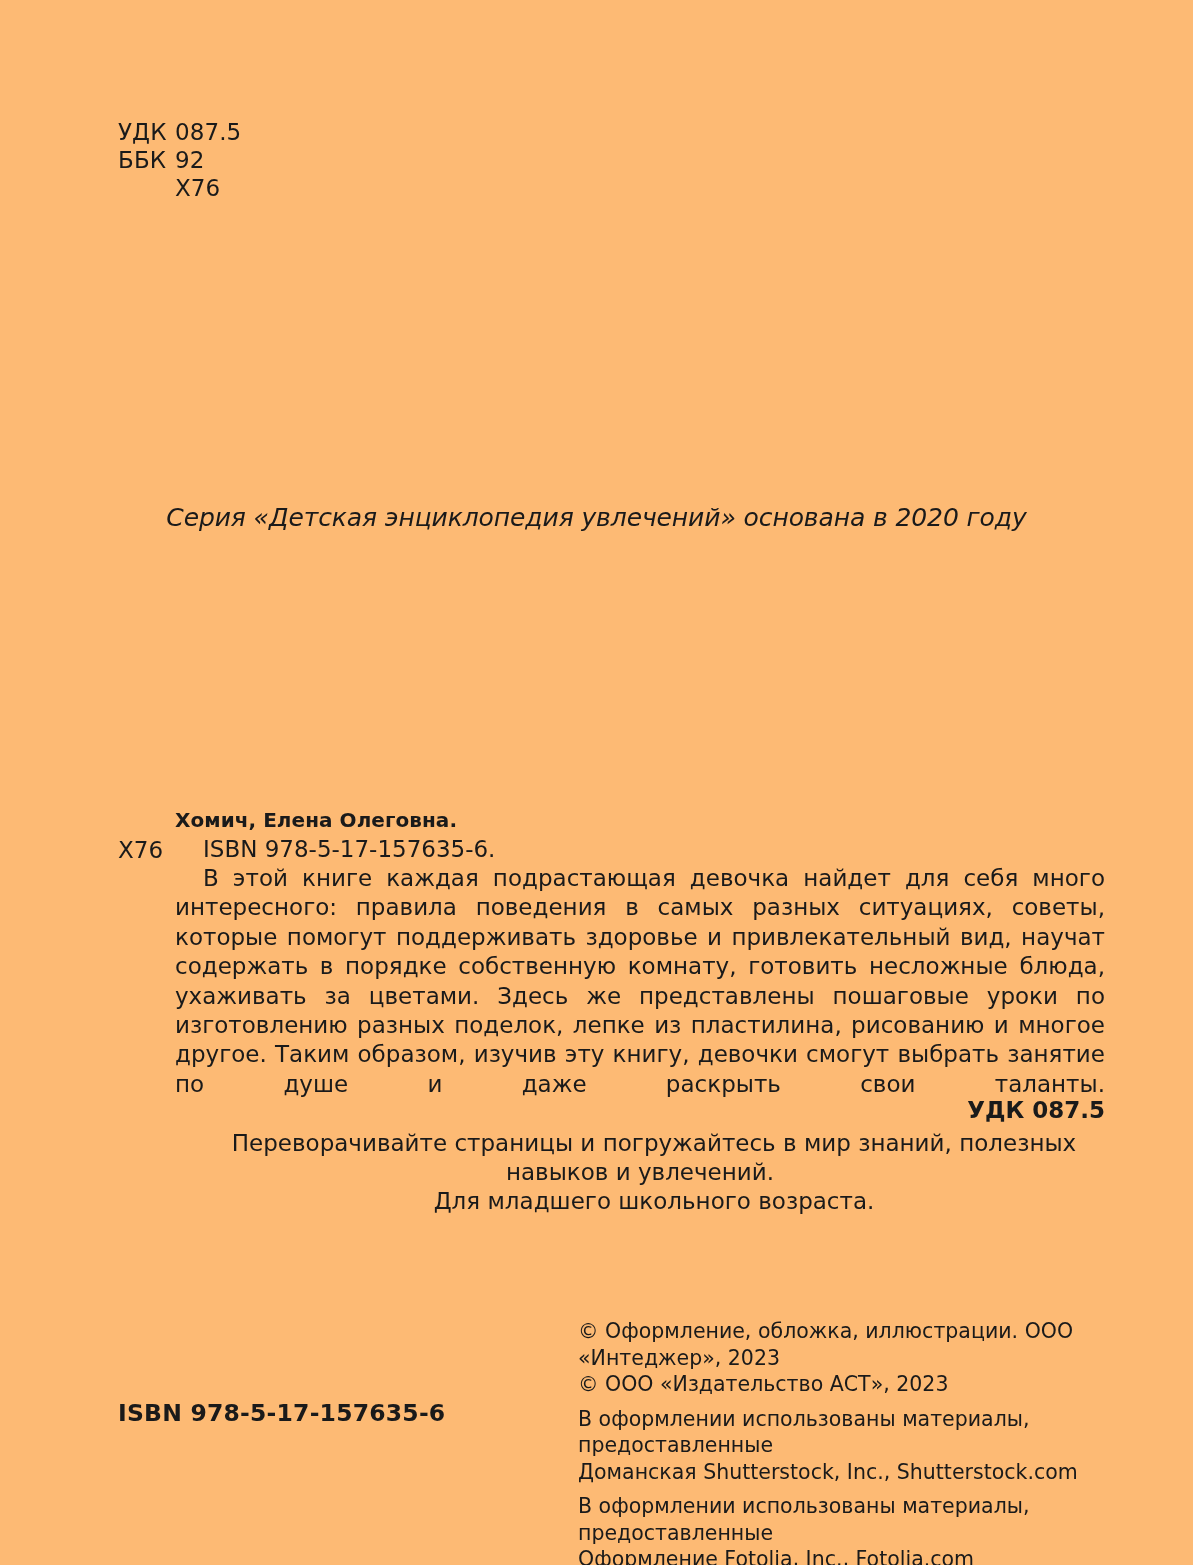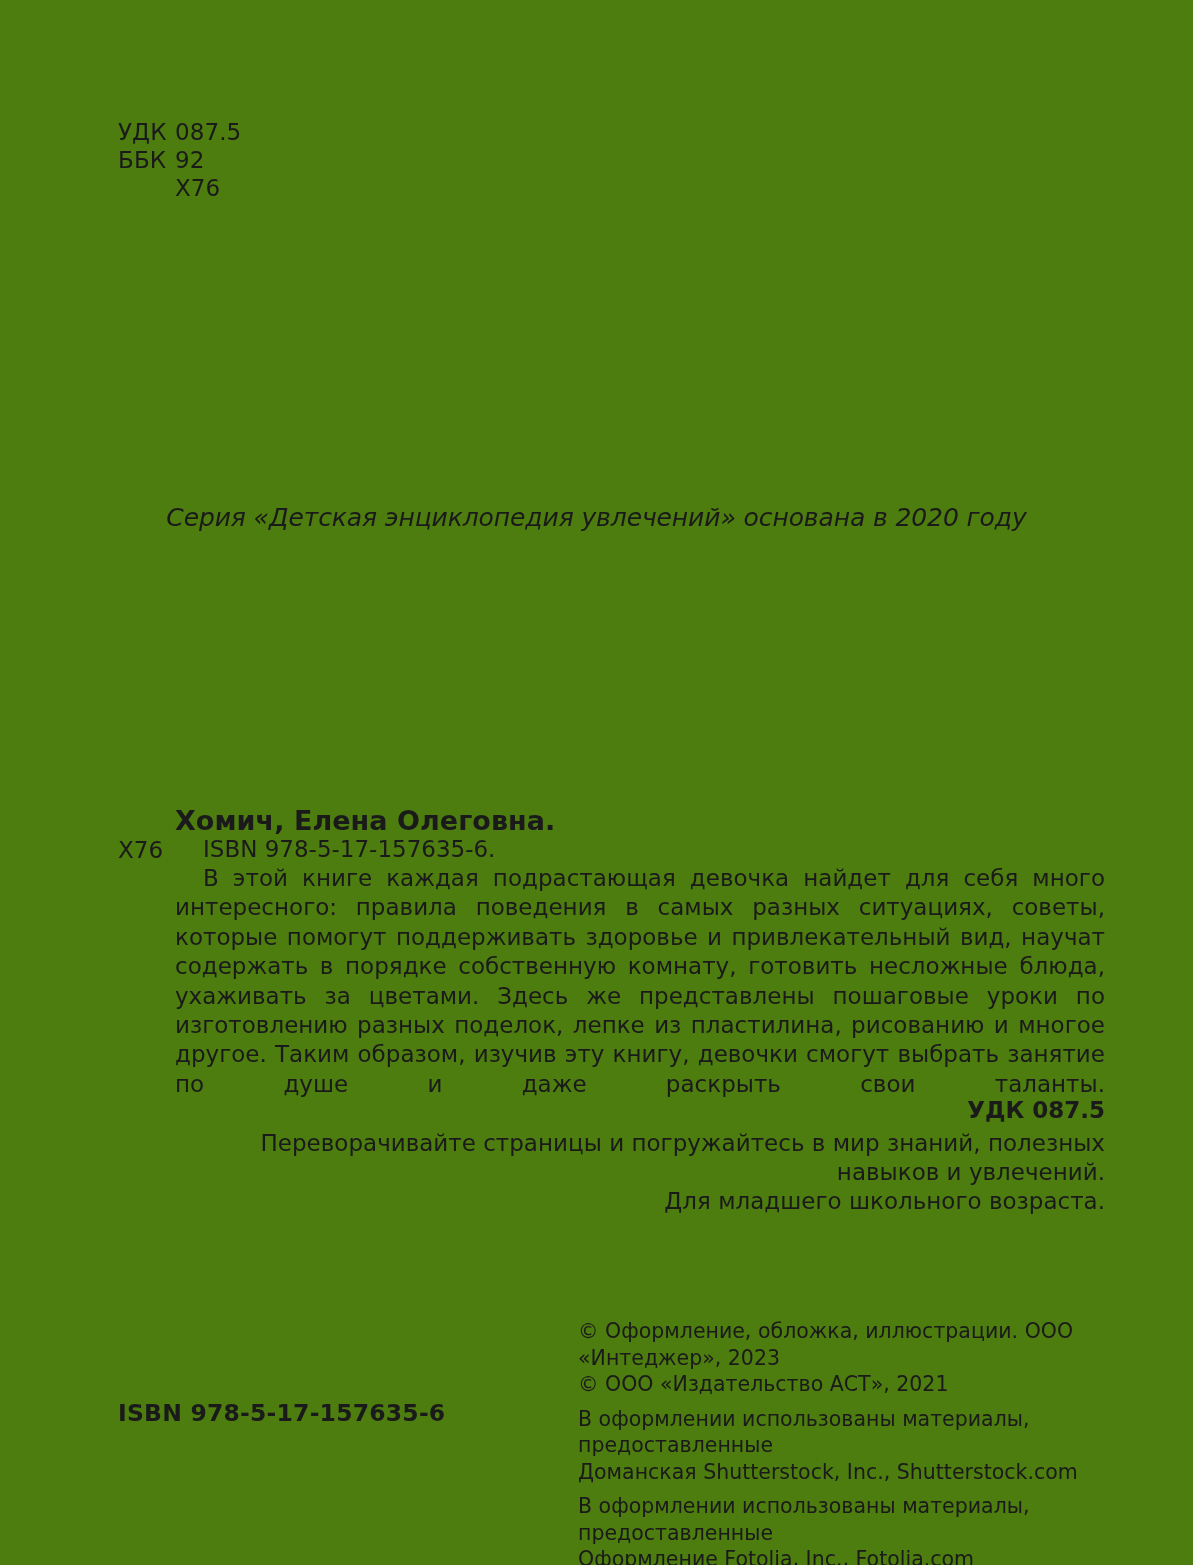--- a/index.html
+++ b/index.html
@@ -12,21 +12,21 @@
     font-family: "DejaVu Sans", "Liberation Sans", sans-serif;
     color: #1a1a1a;
     -webkit-font-smoothing: antialiased;
   }
 
   .page {
     position: relative;
     width: 1193px;
     height: 1565px;
     margin: 0 auto;
-    background: #4d7c0f;
+    background: #fdba74;
     overflow: hidden;
   }
 
   
   .class-codes {
     position: absolute;
     left: 118px;
     top: 118px;
     font-size: 23px;
     line-height: 28px;
@@ -65,21 +65,21 @@
   }
   .record-shelf {
     position: absolute;
     left: -57px;
     top: 30px;
     font-size: 23px;
     line-height: 29px;
   }
   .record-author {
     font-weight: bold;
-    font-size: 27px;
+    font-size: 20px;
     line-height: 29px;
     letter-spacing: 0.05px;
   }
   .record-desc {
     font-size: 23px;
     line-height: 29px;
     text-align: justify;
     text-indent: 28px;
     letter-spacing: 0.01px;
   }
@@ -101,21 +101,21 @@
     text-align: justify;
     text-indent: 28px;
     letter-spacing: 0.01px;
   }
   .annotation::after {
     content: "";
     display: inline-block;
     width: 100%;
   }
   .annotation.no-justify {
-    text-align: right;
+    text-align: center;
   }
   .annotation.no-justify::after {
     content: none;
   }
 
   
   .codes-repeat {
     position: absolute;
     left: 175px;
     width: 930px;
@@ -185,21 +185,21 @@
     <div class="annotation no-justify">Для младшего школьного возраста.</div>
   </div>
 
   <div class="codes-repeat">
     <div>УДК 087.5</div>
   </div>
 
   <div class="copyright">
     <div class="cgroup">
       <div>© Оформление, обложка, иллюстрации. ООО «Интеджер», 2023</div>
-      <div>© ООО «Издательство АСТ», 2021</div>
+      <div>© ООО «Издательство АСТ», 2023</div>
     </div>
     <div class="cgroup">
       <div>В оформлении использованы материалы, предоставленные</div>
       <div>Доманская Shutterstock, Inc., Shutterstock.com</div>
     </div>
     <div class="cgroup">
       <div>В оформлении использованы материалы, предоставленные</div>
       <div>Оформление Fotolia, Inc., Fotolia.com</div>
     </div>
   </div>

